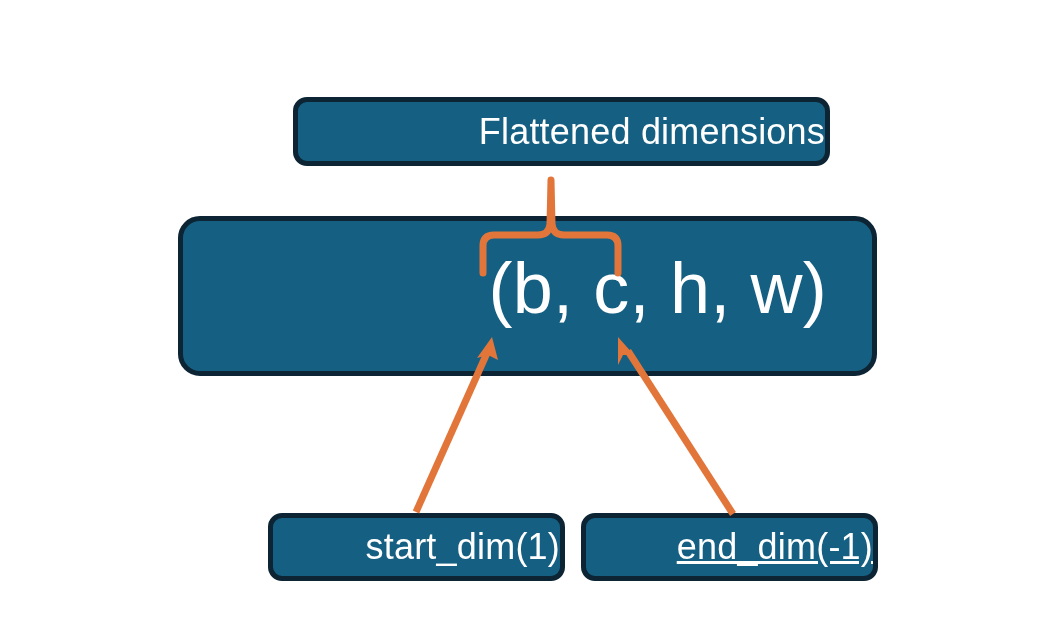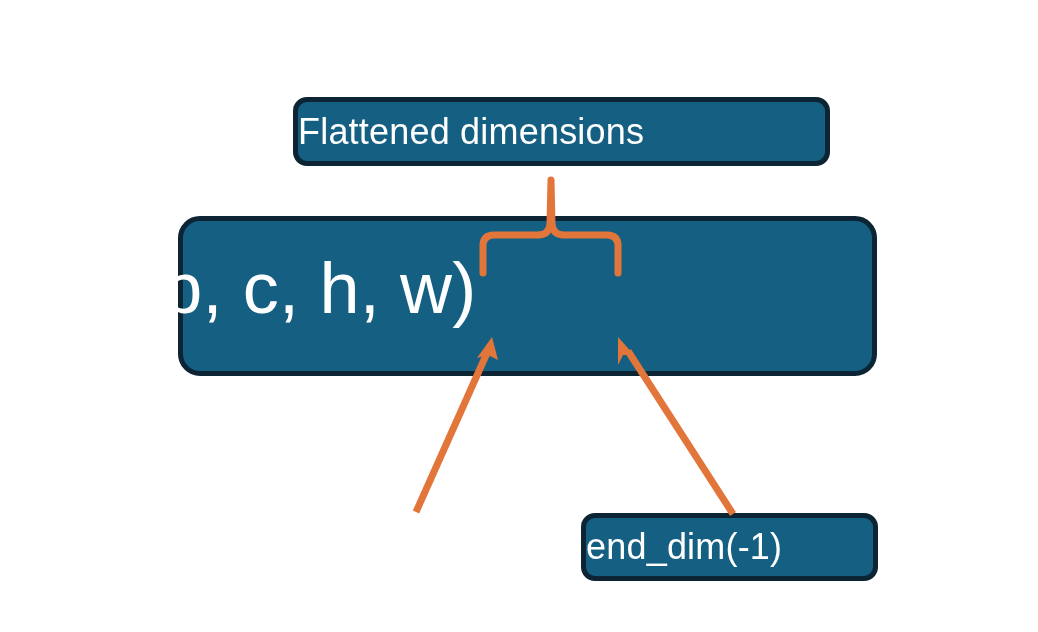--- a/index.html
+++ b/index.html
@@ -21,21 +21,21 @@
     height: 632px;
   }
   .node {
     position: absolute;
     box-sizing: border-box;
     background: #156082;
     border: 5px solid #0c2433;
     border-radius: 14px;
     display: flex;
     align-items: center;
-    justify-content: flex-start;
+    justify-content: flex-end;
     color: #ffffff;
     font-weight: 400;
     letter-spacing: 0.2px;
     white-space: nowrap;
     user-select: none;
   }
   #node-flattened {
     left: 293px;
     top: 97px;
     width: 537px;
@@ -62,20 +62,21 @@
     width: 297px;
     height: 68px;
     font-size: 36px;
   }
   #node-end-dim {
     left: 581px;
     top: 513px;
     width: 297px;
     height: 68px;
     font-size: 36px;
+    text-decoration: underline;
   }
   .overlay-svg {
     position: absolute;
     left: 0;
     top: 0;
     width: 1038px;
     height: 632px;
     pointer-events: none;
   }
   .brace-path {
@@ -101,20 +102,23 @@
 <div id="canvas">
 
   <div class="node" id="node-flattened">
     <span class="node-text">Flattened dimensions</span>
   </div>
 
   <div class="node" id="node-shape">
     <span class="shape-text">(b, c, h, w)</span>
   </div>
 
+  <div class="node" id="node-start-dim">
+    <span class="node-text">start_dim(1)</span>
+  </div>
 
   <div class="node" id="node-end-dim">
     <span class="node-text">end_dim(-1)</span>
   </div>
 
   <svg class="overlay-svg" viewBox="0 0 1038 632">
 
     <path class="brace-path" d="M 483,273
              L 483,246
              Q 483,235 494,235

